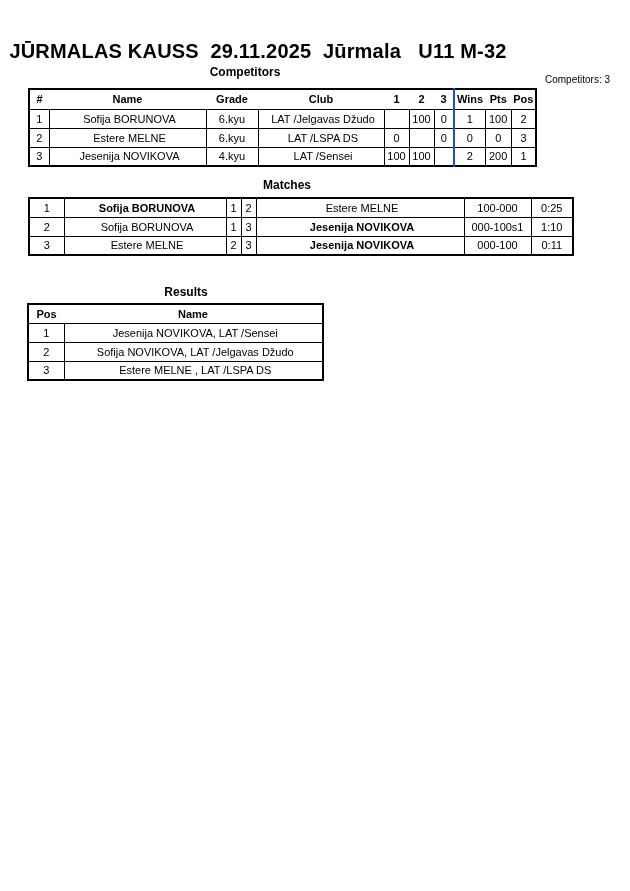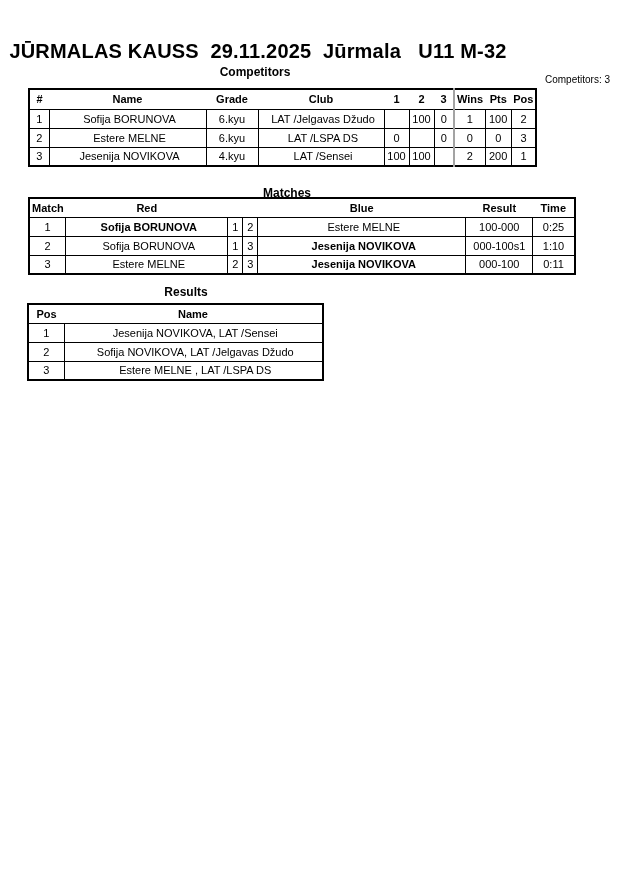--- a/index.html
+++ b/index.html
@@ -46,39 +46,39 @@
     vertical-align: middle;
     padding: 0 2px;
     height: 19px;
   }
   th {
     font-weight: bold;
     border: none;
     border-bottom: 1px solid #000;
   }
   td { border: 1px solid #000; }
-  th.sep, td.sep { border-left: 2px solid #a3a3a3; }
+  th.sep, td.sep { border-left: 2px solid #1d4ed8; }
   .l { text-align: center; padding-left: 6px; }
   .winner { font-weight: bold; }
 
   #competitors-table { left: 28px; top: 88px; }
   #competitors-table tr.hdr { height: 20px; }
   #matches-table { left: 28px; top: 197px; }
   #matches-table tr.hdr { height: 17px; }
   #results-table { left: 27px; top: 303px; }
   #results-table tr.hdr { height: 19px; }
 </style>
 </head>
 <body>
 
 <div class="page">
 
   <div class="main-title">JŪRMALAS KAUSS  29.11.2025  Jūrmala   U11 M-32</div>
 
-  <div class="section-title" style="left:255px; top:65px;">Competitors</div>
+  <div class="section-title" style="left:245px; top:65px;">Competitors</div>
   <div class="competitors-count">Competitors: 3</div>
 
   <table id="competitors-table">
     <colgroup>
       <col style="width:20px">
         <col style="width:157px">
         <col style="width:52px">
         <col style="width:126px">
       <col style="width:25px">
         <col style="width:25px">
@@ -132,42 +132,33 @@
       <td>100</td>
       <td>100</td>
       <td></td>
       <td class="sep">2</td>
       <td>200</td>
       <td>1</td>
     </tr>
   </tbody>
     </table>
 
-  <div class="section-title" style="left:287px; top:186px;">Matches</div>
+  <div class="section-title" style="left:287px; top:178px;">Matches</div>
 
   <table id="matches-table">
     <colgroup>
       <col style="width:35px">
         <col style="width:162px">
         <col style="width:15px">
         <col style="width:15px">
       <col style="width:208px">
         <col style="width:67px">
         <col style="width:42px">
     </colgroup>
     <tbody>
-        <tr class="hdr">
-      <th>Match</th>
-      <th>Red</th>
-      <th></th>
-      <th></th>
-      <th>Blue</th>
-      <th>Result</th>
-      <th>Time</th>
-    </tr>
     <tr>
       <td>1</td>
       <td class="l winner">Sofija BORUNOVA</td>
       <td>1</td>
       <td>2</td>
       <td class="l">Estere MELNE</td>
       <td>100-000</td>
       <td>0:25</td>
     </tr>
     <tr>

